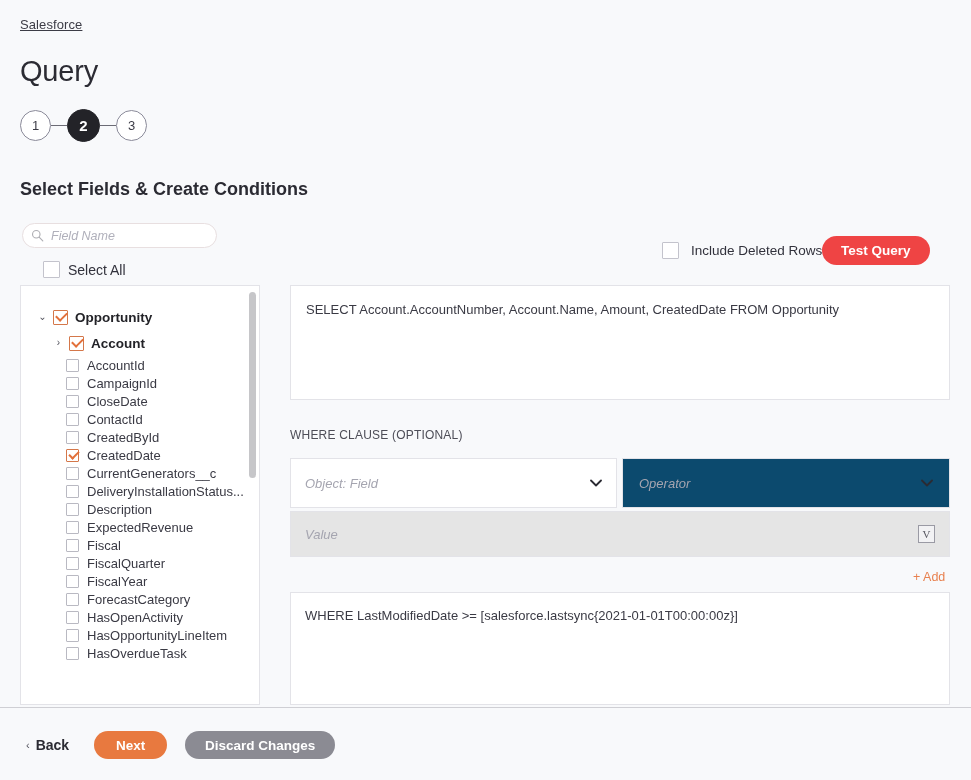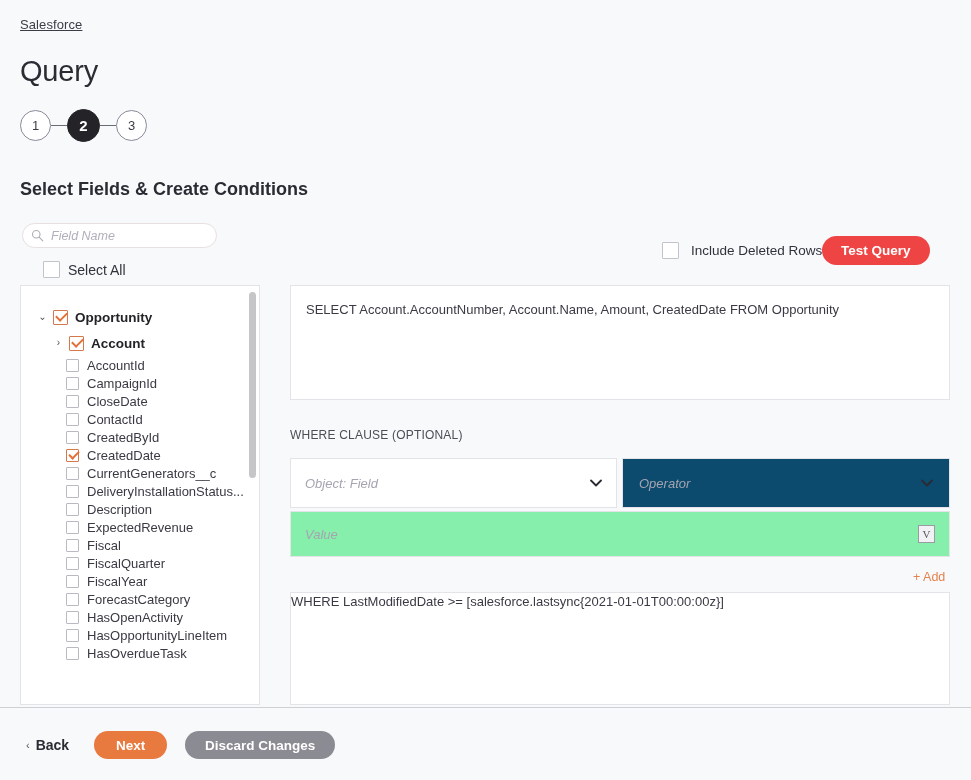--- a/index.html
+++ b/index.html
@@ -152,21 +152,21 @@
     cursor: pointer;
   }
   .sel-placeholder {
     flex: 1; font-size: 13px; font-style: italic; color: #a5a5b0;
   }
   .chev { width: 12px; height: 8px; flex: 0 0 auto; }
 
   .value-box {
     position: absolute; left: 290px; top: 511px;
     width: 660px; height: 46px;
-    background: #86efac; border: 1px solid #e3e3e8;
+    background: #e5e5e5; border: 1px solid #e3e3e8;
     display: flex; align-items: center; padding: 0 14px;
   }
   .value-input {
     flex: 1; border: none; outline: none; background: transparent;
     font-family: "Liberation Sans", sans-serif;
     font-size: 13px; font-style: italic; color: #3a3a44; padding: 0;
   }
   .value-input::placeholder { color: #a5a5b0; font-style: italic; }
   .var-btn {
     width: 17px; height: 18px; border: 1px solid #9a9aa4;
@@ -179,21 +179,21 @@
   .add-link {
     position: absolute; left: 913px; top: 570px;
     font-size: 12.5px; color: #e8814f; cursor: pointer;
     white-space: nowrap;
   }
 
   .where-result {
     position: absolute; left: 290px; top: 592px;
     width: 660px; height: 113px;
     background: #fff; border: 1px solid #e3e3e8;
-    padding: 0;
+    padding: 14px;
     font-size: 13px; color: #3a3a44; line-height: 1.4;
     overflow: hidden;
   }
 
   
   .incl-row {
     position: absolute; left: 662px; top: 242px;
     display: flex; align-items: center; cursor: pointer;
   }
   .incl-label { font-size: 13.5px; color: #32323c; margin-left: 12px; }

